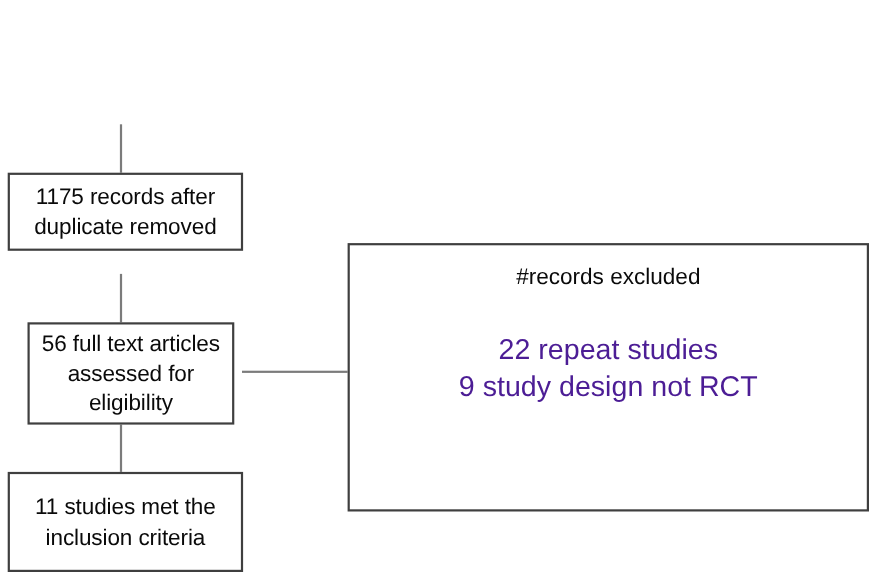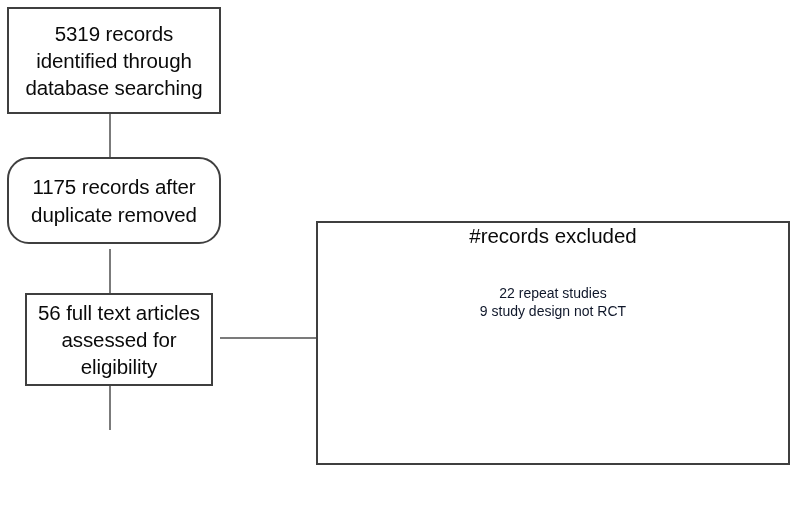--- a/index.html
+++ b/index.html
@@ -37,54 +37,55 @@
     font-size: 20.5px;
     line-height: 1.33;
     font-weight: 500;
     letter-spacing: -0.1px;
     color: #0a0a0a;
     white-space: pre-line;
   }
 
   
   #box-identification { left: 7px;  top: 7px;   width: 214px; height: 107px; }
-  #box-duplicates     { left: 7px;  top: 157px; width: 214px; height: 87px; border-radius: 22px;  }
+  #box-duplicates     { left: 7px;  top: 157px; width: 214px; height: 71px;  }
   #box-eligibility    { left: 25px;  top: 293px; width: 188px; height: 93px;  }
   #box-included       { left: 7px;  top: 429px; width: 214px; height: 91px;  }
 
   
   #box-excluded {
     left: 316px;
     top: 221px;
     width: 474px;
     height: 244px;
     align-items: flex-start;
     justify-content: center;
+    padding-top: 16px;
   }
   #box-excluded .excluded-inner {
     width: 100%;
     text-align: center;
   }
   #box-excluded .excluded-title {
     font-size: 20.5px;
     line-height: 1.3;
     font-weight: 500;
     color: #0a0a0a;
     margin: 0 0 34px 0;
   }
   #box-excluded .excluded-list {
     list-style: none;
     margin: 0;
     padding: 0;
   }
   #box-excluded .excluded-list li {
-    font-size: 14px;
+    font-size: 26px;
     line-height: 1.34;
     font-weight: 500;
-    color: #0f172a;
+    color: #4c1d95;
     white-space: nowrap;
   }
 
   
   .connector-v {
     position: absolute;
     width: 2px;
     background: #7b7b7b;
   }
   .connector-h {
@@ -100,37 +101,36 @@
 </head>
 <body>
 
 <div id="diagram-canvas">
 
   <div class="connector-v" id="connector-1-2"></div>
   <div class="connector-v" id="connector-2-3"></div>
   <div class="connector-v" id="connector-3-4"></div>
   <div class="connector-h" id="connector-3-excluded"></div>
 
-  <div class="flow-box" id="box-identification">
-    <span class="box-text">5319 records
-identified through
-database searching</span>
-  </div>
 
   <div class="flow-box" id="box-duplicates">
     <span class="box-text">1175 records after
 duplicate removed</span>
   </div>
 
   <div class="flow-box" id="box-eligibility">
     <span class="box-text">56 full text articles
 assessed for
 eligibility</span>
   </div>
 
+  <div class="flow-box" id="box-included">
+    <span class="box-text">11 studies met the
+inclusion criteria</span>
+  </div>
 
   <div class="flow-box" id="box-excluded">
     <div class="excluded-inner">
       <p class="excluded-title">#records excluded</p>
       <ul class="excluded-list" id="excluded-list">
           <li>22 repeat studies</li>
           <li>9 study design not RCT</li>
         </ul>
     </div>
   </div>

